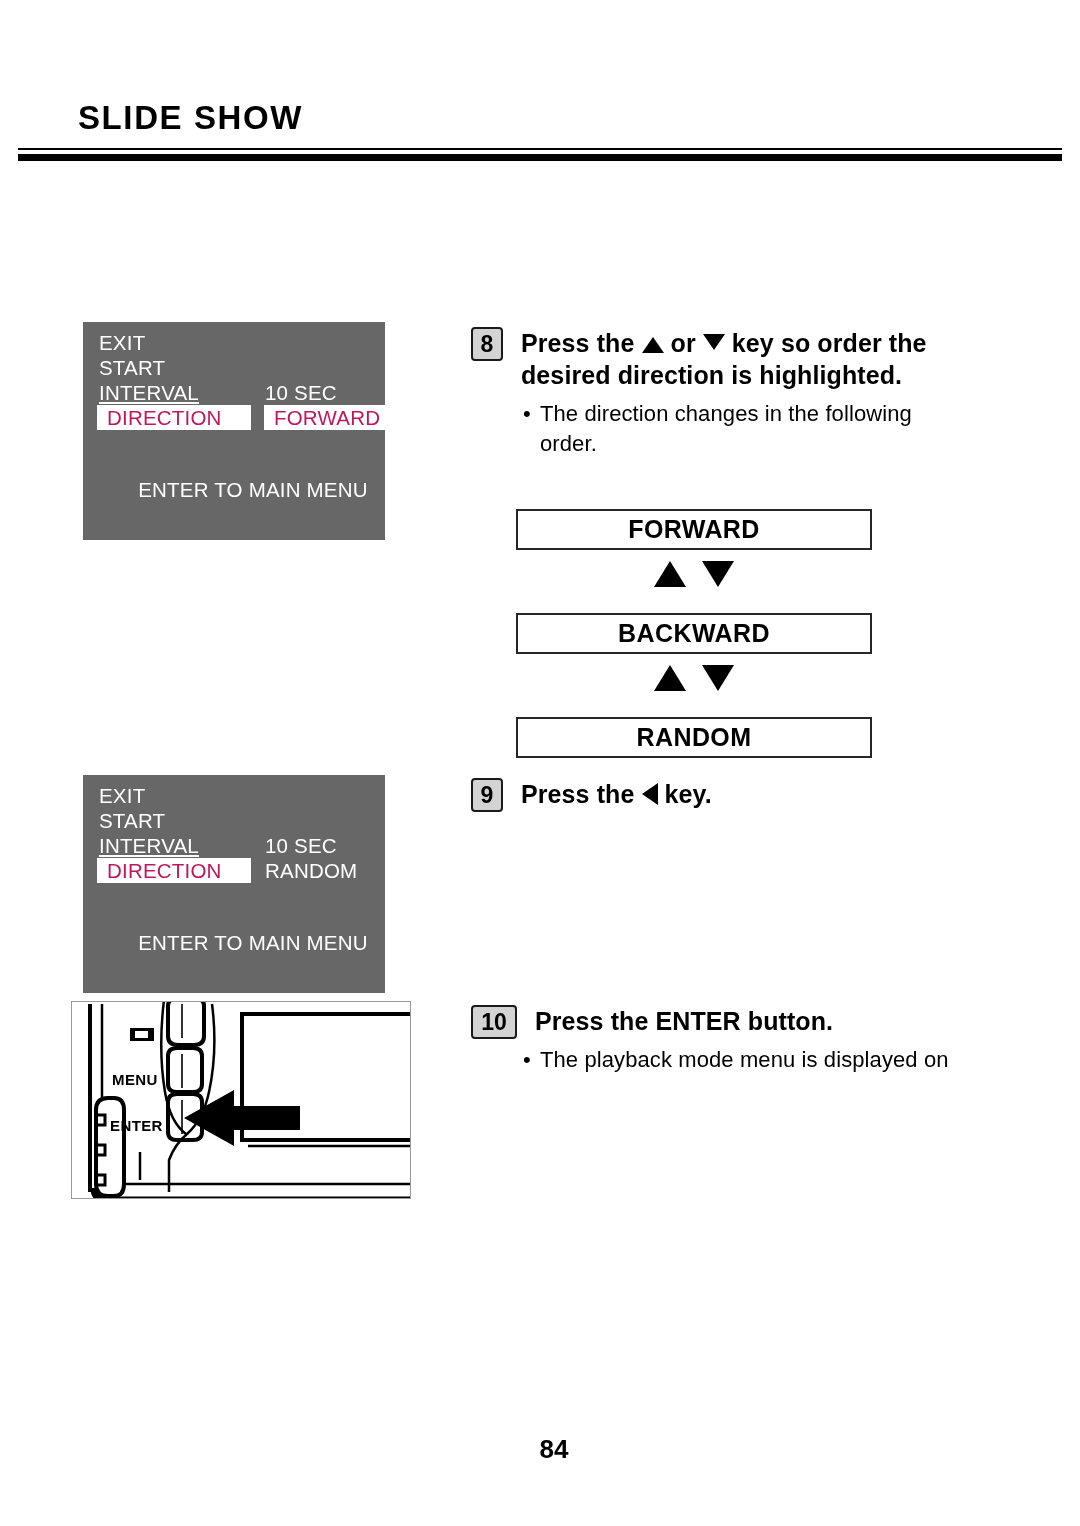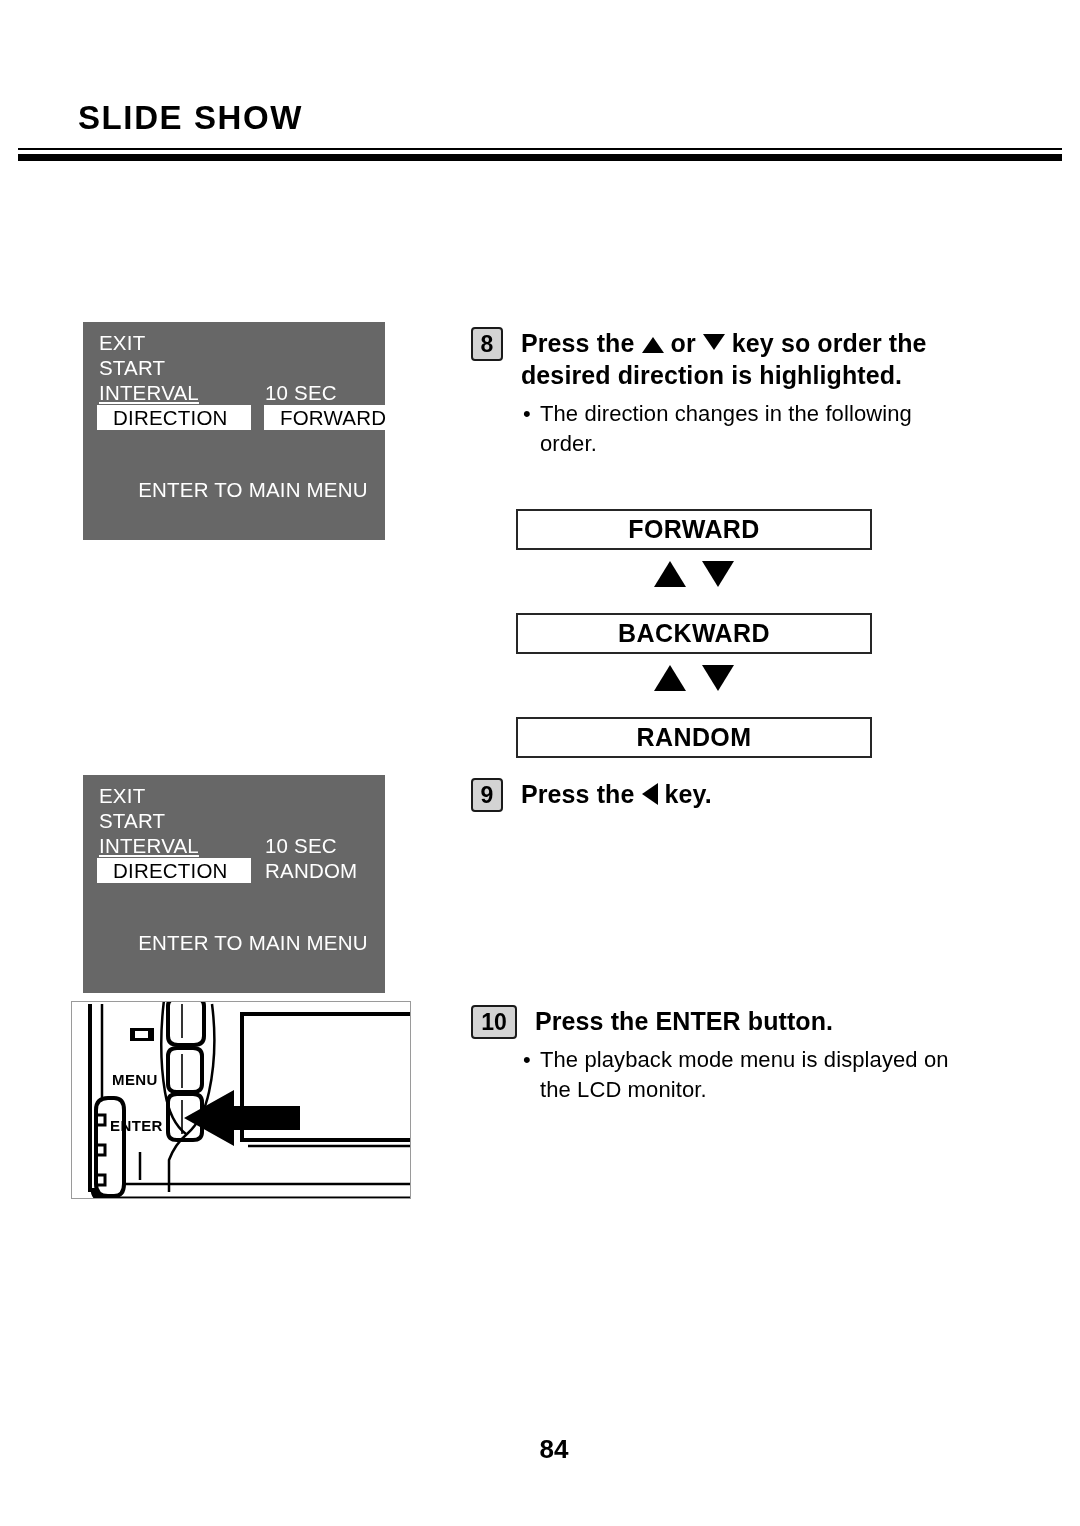--- a/index.html
+++ b/index.html
@@ -83,26 +83,26 @@
     white-space: nowrap;
     letter-spacing: 0.2px;
   }
   .lcd-val.r2 { top: 58px; }
   .lcd-val.r3 { top: 83px; }
 
   
   .lcd-hl {
     position: absolute;
     background: #ffffff;
-    color: #000000;
+    color: #be185d;
     font-size: 20.5px;
     height: 25px;
     line-height: 25px;
     box-sizing: border-box;
-    padding-left: 16px;
+    padding-left: 10px;
     white-space: nowrap;
     letter-spacing: 0.2px;
   }
   .hl-direction { left: 14px;  top: 83px; width: 154px; }
   .hl-forward   { left: 181px; top: 83px; width: 143px; }
 
   .lcd-footer {
     position: absolute;
     top: 156px;
     left: 0;
@@ -375,18 +375,17 @@
   <div style="position:absolute; left:38px; top:115px; font-size:15px; font-weight:bold; letter-spacing:0.4px;">ENTER</div>
 </div>
 
 <div class="step" style="top:1005px;">
   <div class="step-num w2">10</div>
   <div class="step-head indent2">Press the ENTER button.</div>
   <div class="step-body" style="left:50px; top:40px; width:500px;">
     <div class="bullet-line">
       <span class="dot">•</span>
       <span>The playback mode menu is displayed on</span>
-      <div>the LCD monitor.</div>
     </div>
   </div>
 </div>
 
 <div class="page-number">84</div>
 
 </body></html>

